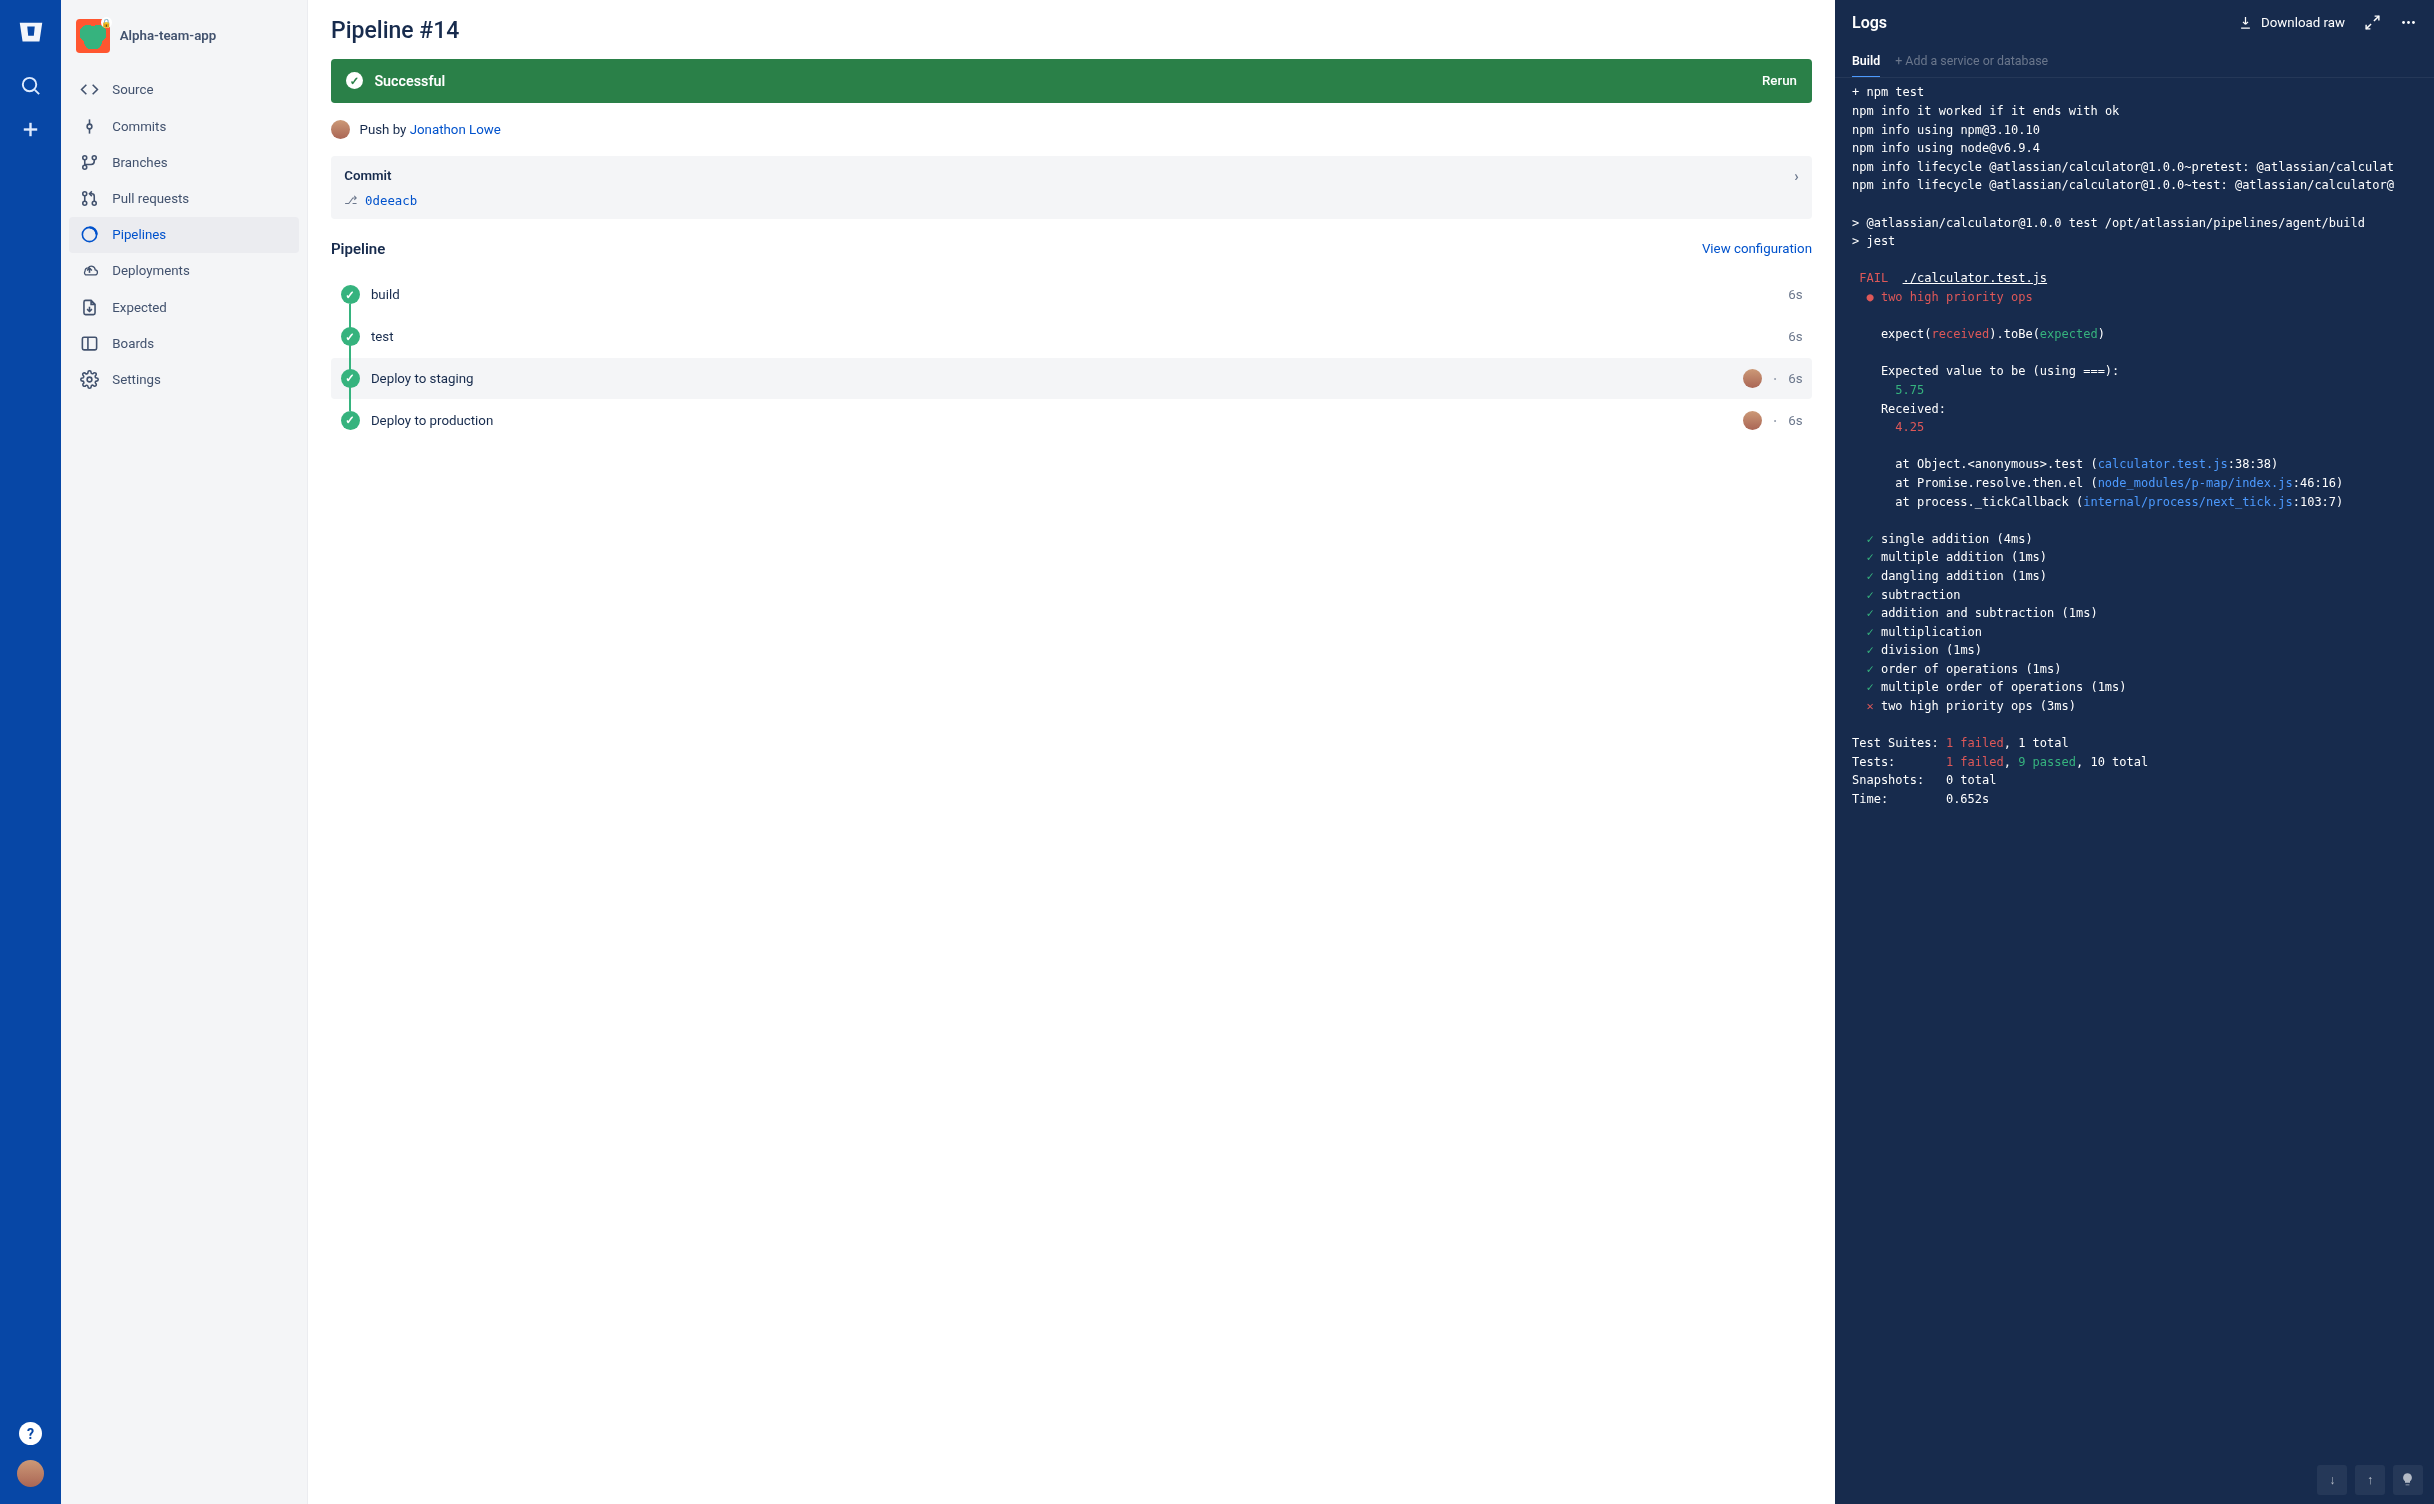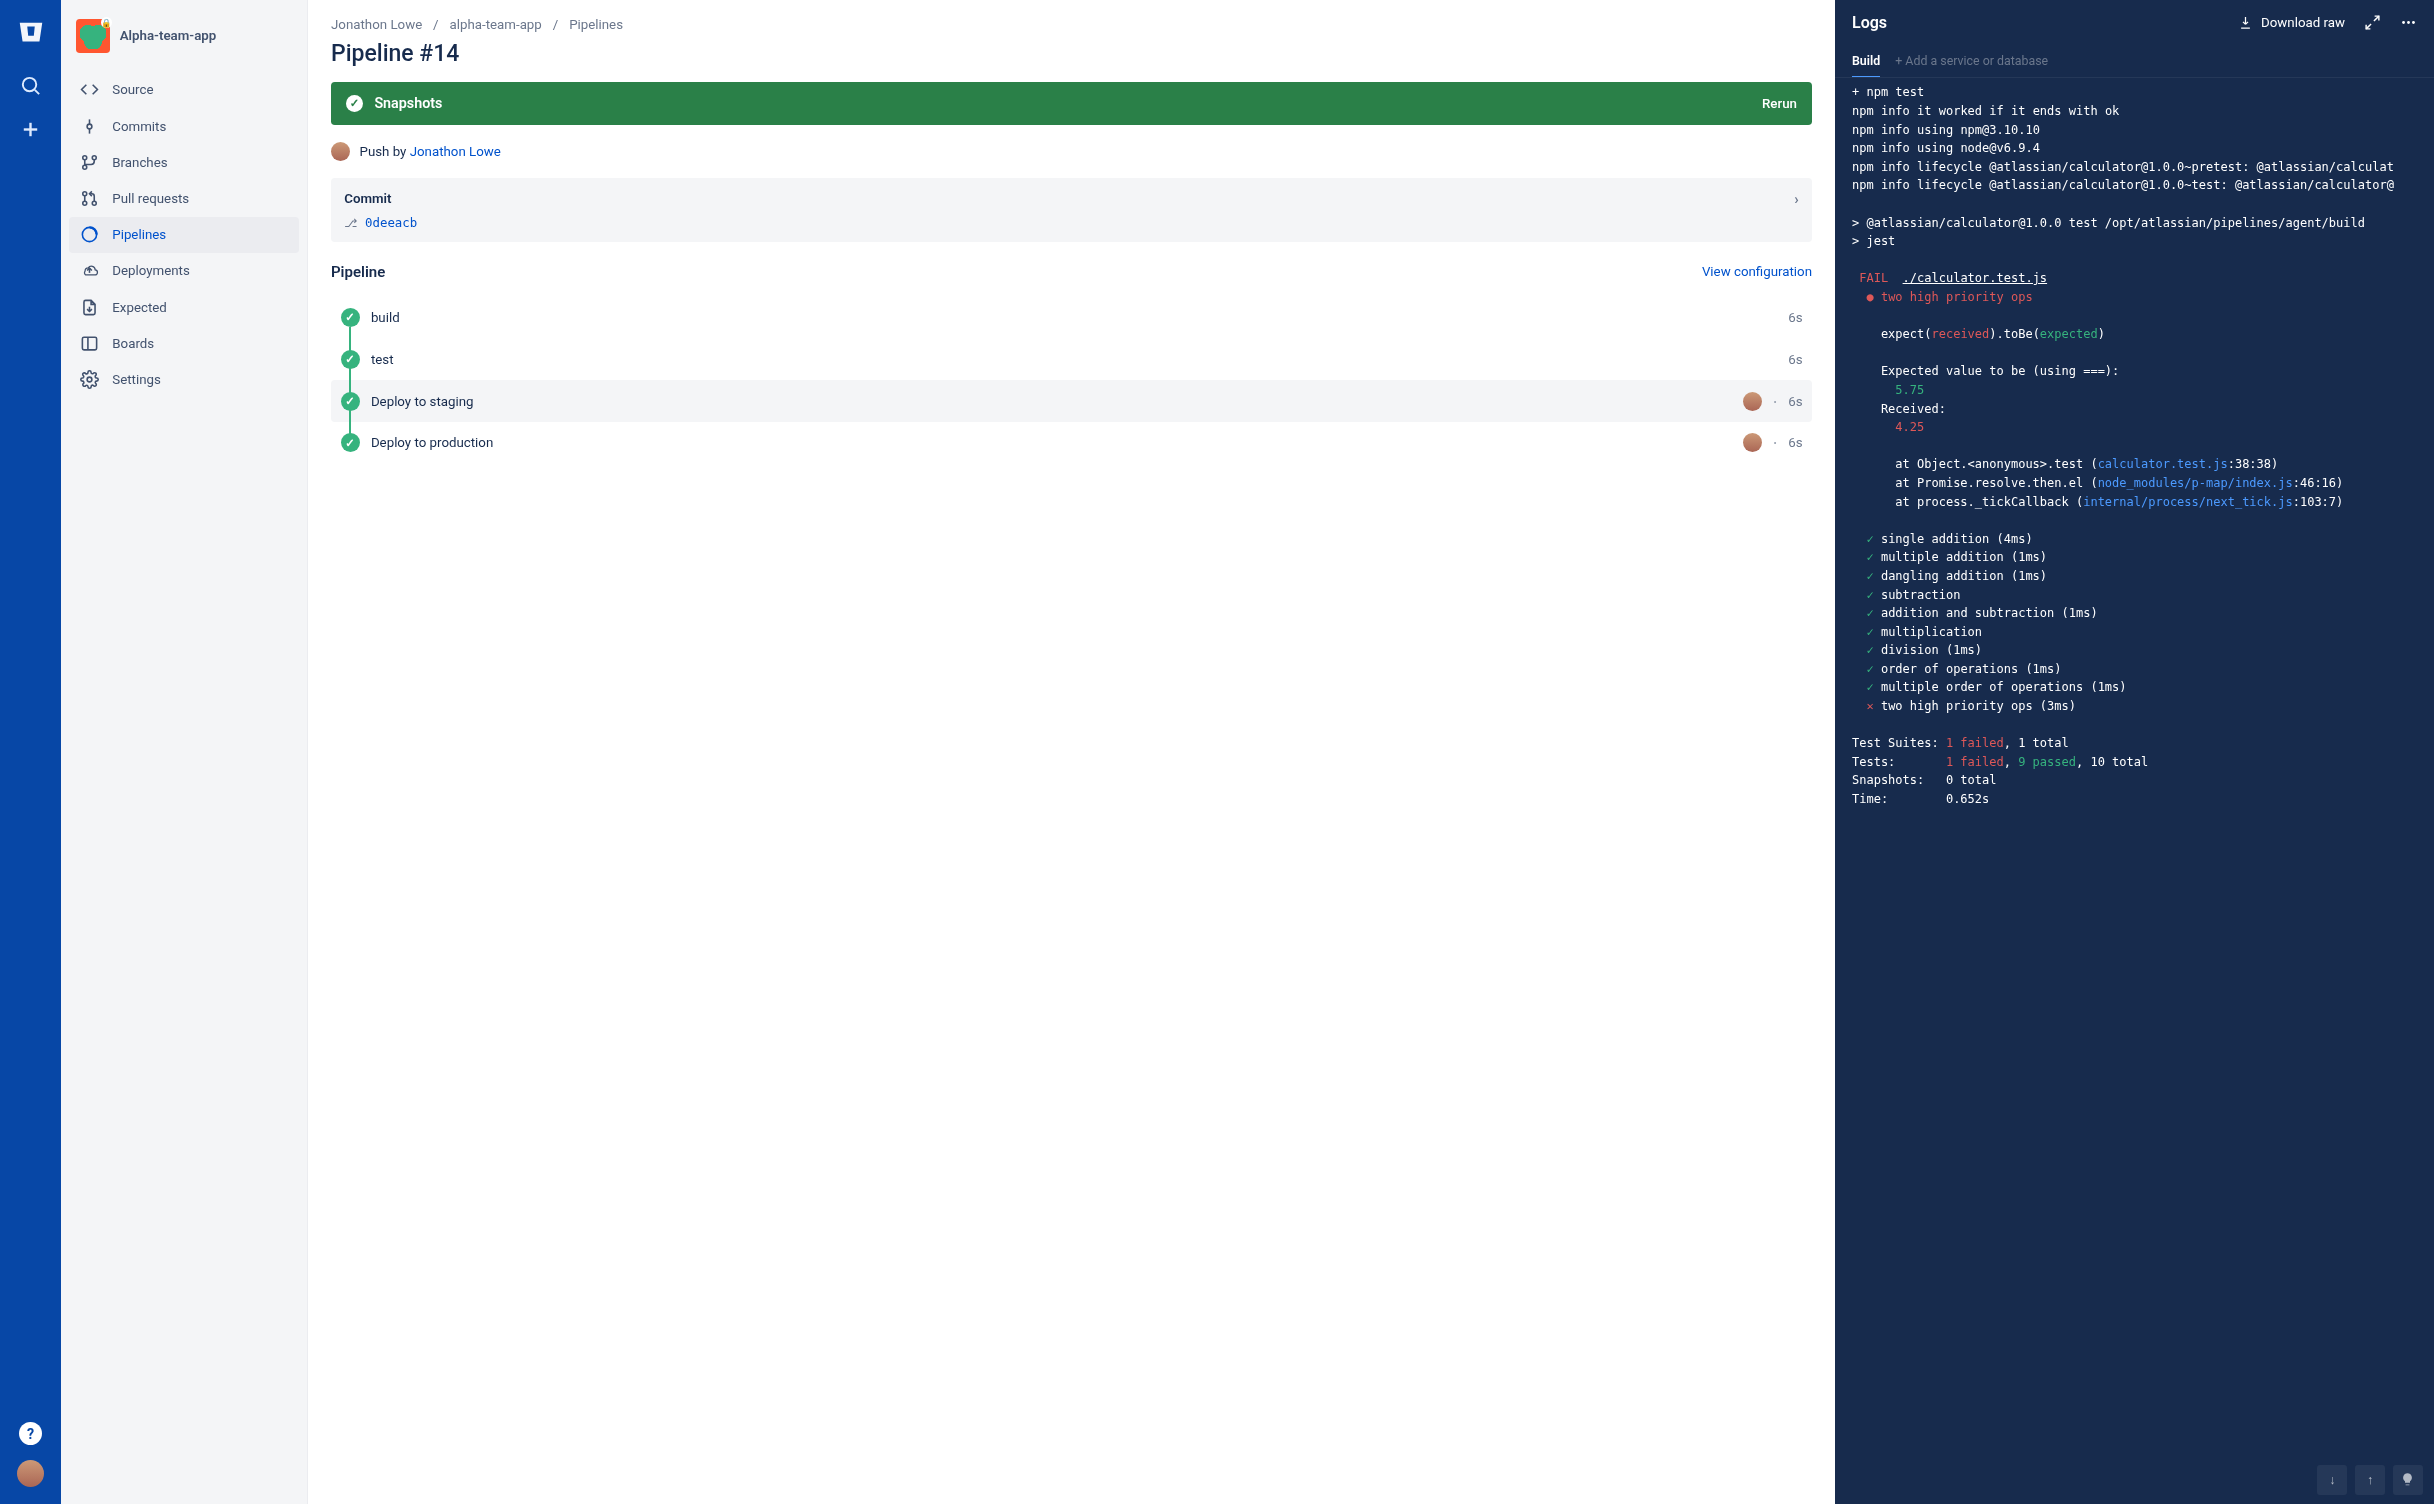--- a/index.html
+++ b/index.html
@@ -398,33 +398,26 @@
             <circle cx="12" cy="12" r="3"></circle>
             <path d="M19.4 15a1.7 1.7 0 00.3 1.8l.1.1a2 2 0 11-2.8 2.8l-.1-.1a1.7 1.7 0 00-1.8-.3 1.7 1.7 0 00-1 1.5V21a2 2 0 01-4 0v-.1a1.7 1.7 0 00-1-1.5 1.7 1.7 0 00-1.8.3l-.1.1a2 2 0 11-2.8-2.8l.1-.1a1.7 1.7 0 00.3-1.8 1.7 1.7 0 00-1.5-1H3a2 2 0 010-4h.1a1.7 1.7 0 001.5-1 1.7 1.7 0 00-.3-1.8l-.1-.1a2 2 0 112.8-2.8l.1.1a1.7 1.7 0 001.8.3H9a1.7 1.7 0 001-1.5V3a2 2 0 014 0v.1a1.7 1.7 0 001 1.5 1.7 1.7 0 001.8-.3l.1-.1a2 2 0 112.8 2.8l-.1.1a1.7 1.7 0 00-.3 1.8V9a1.7 1.7 0 001.5 1H21a2 2 0 010 4h-.1a1.7 1.7 0 00-1.5 1z"></path>
           </svg>
         </span>
         <span>Settings</span>
       </li>
     </ul>
 </div>
 
 <div class="main-col">
-  <div class="breadcrumb">
-    <a>Jonathon Lowe</a>
-    <span class="sep">/</span>
-    <a>alpha-team-app</a>
-    <span class="sep">/</span>
-    <a>Pipelines</a>
-  </div>
   <h1 class="page-title">Pipeline #14</h1>
 
   <div class="status-banner">
     <div class="left">
       <div class="status-check">✓</div>
-      <span>Snapshots</span>
+      <span>Successful</span>
     </div>
     <span class="rerun">Rerun</span>
   </div>
 
 
   <div class="push-row">
     <div class="mini-avatar"></div>
     <span><span>Push by</span> <a>Jonathon Lowe</a></span>
   </div>
 

